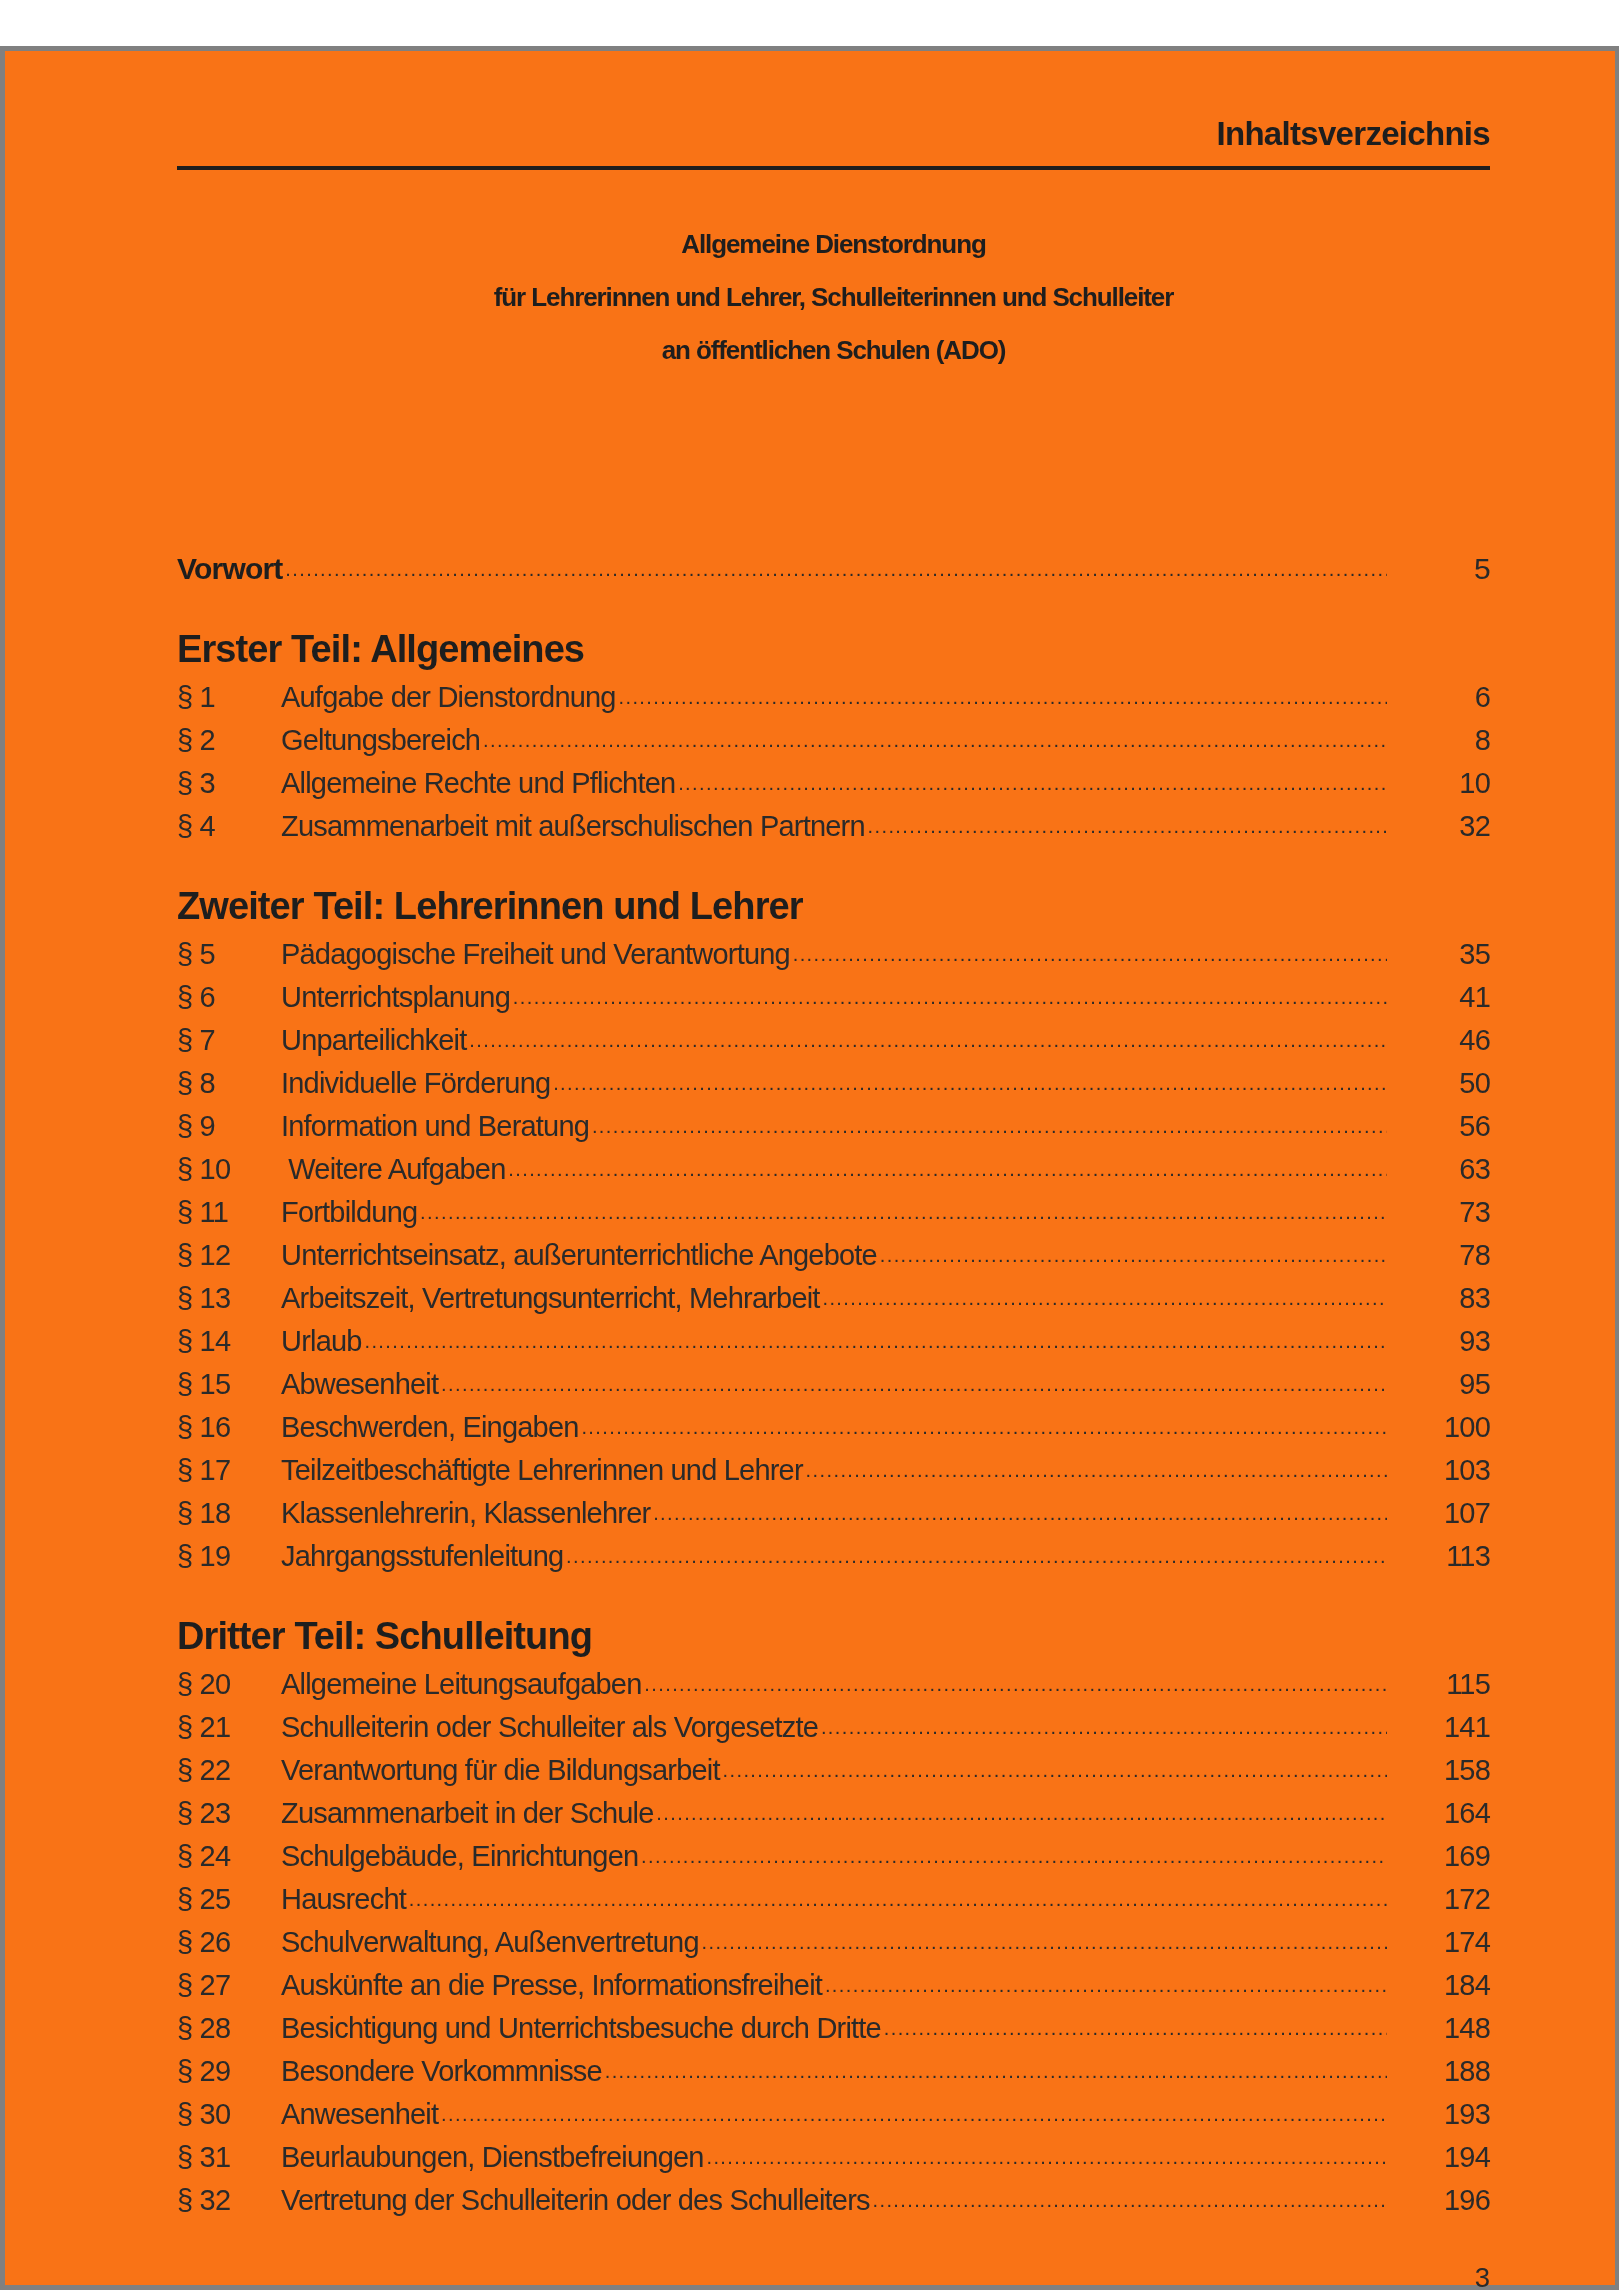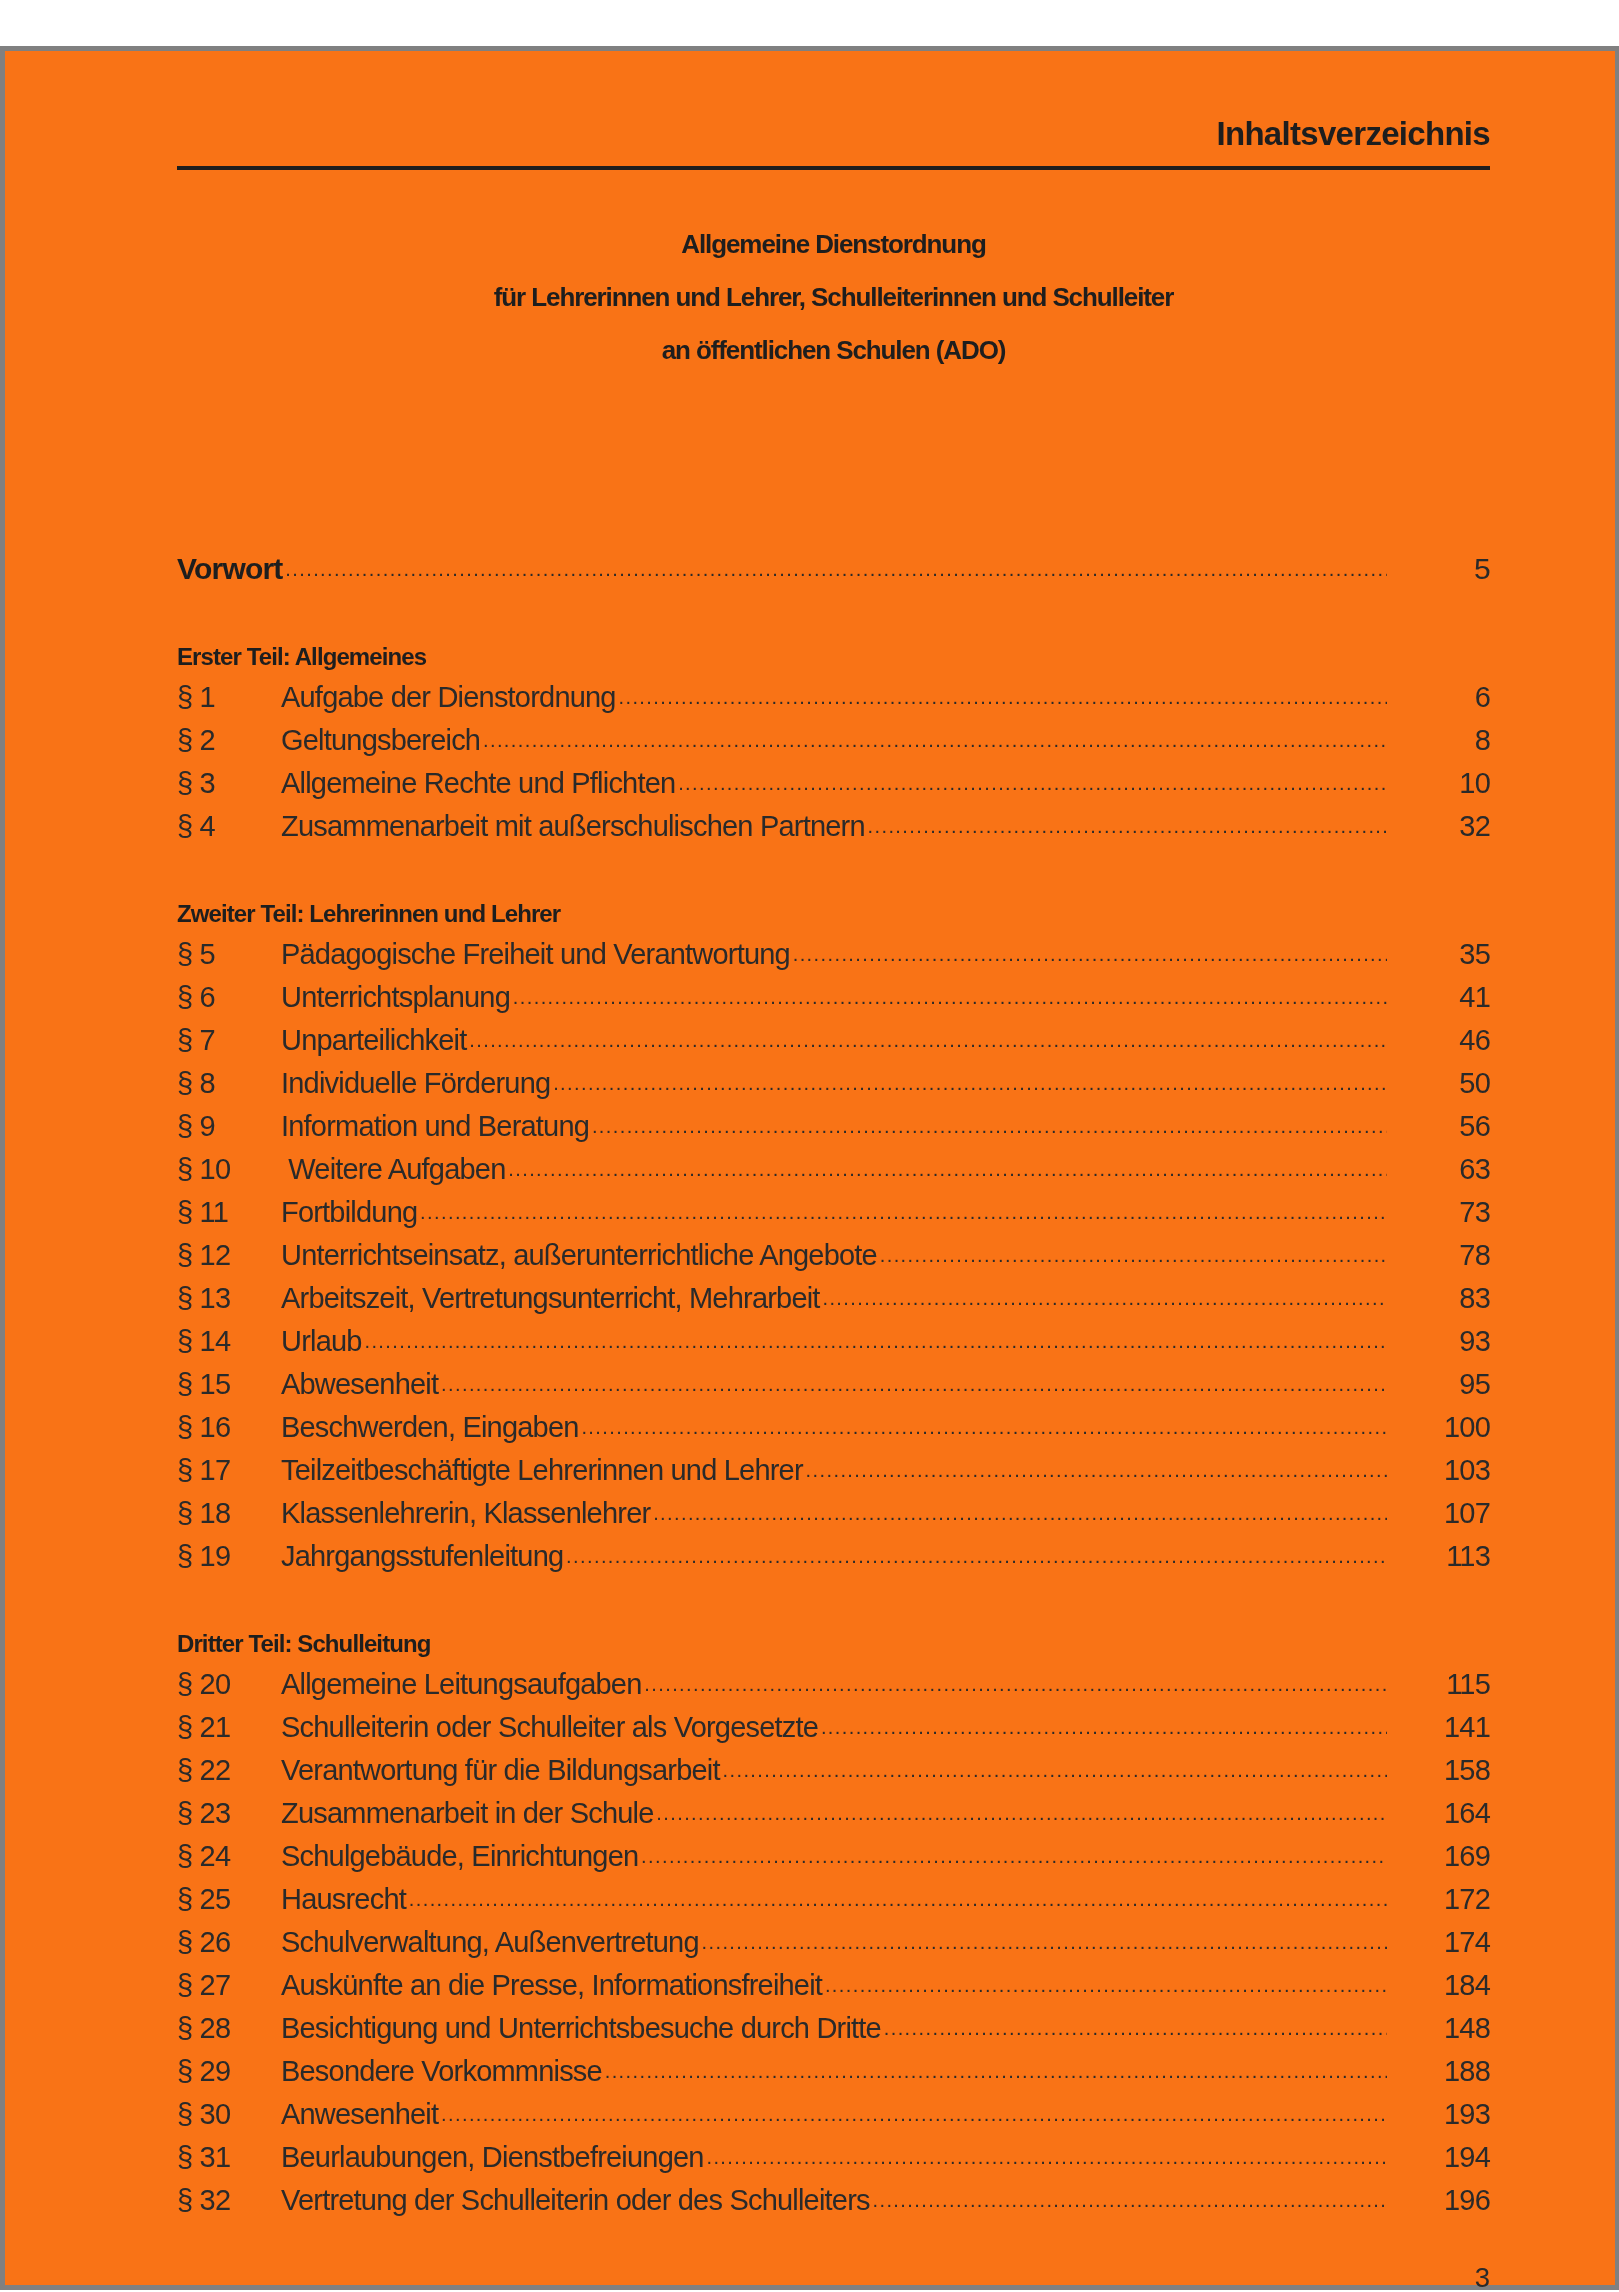--- a/index.html
+++ b/index.html
@@ -71,21 +71,21 @@
   }
   .toc-row .page {
     position: absolute; right: 0; bottom: 0;
     text-align: right; white-space: nowrap;
   }
   .toc-row.vorwort { font-weight: bold; font-size: 30px; color: #1e1e1e; }
   .toc-row.vorwort .dots { font-weight: normal; }
   .toc-row.vorwort .page { font-weight: normal; color: #2a2a2a; }
   .section-head {
     height: 43px; display: flex; align-items: flex-end;
-    font-size: 24px; font-weight: bold; letter-spacing: -0.9px;
+    font-size: 38px; font-weight: bold; letter-spacing: -0.9px;
     color: #1e1e1e;
   }
   .gap-lg { height: 42px; }
   .gap-md { height: 42px; }
 
   .page-number {
     position: absolute; left: 1433px; width: 52px; top: 2211px;
     text-align: right; font-size: 27.5px; color: #2a2a2a;
   }
 </style>

